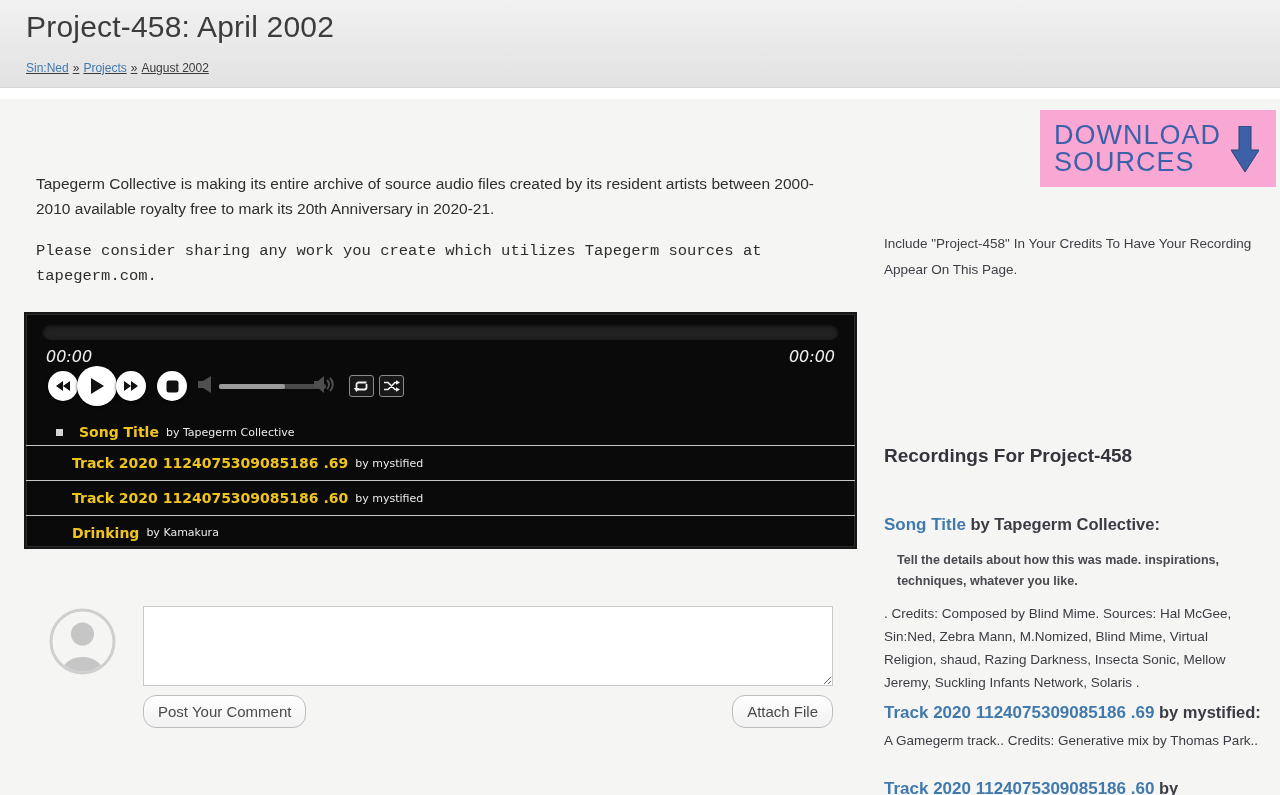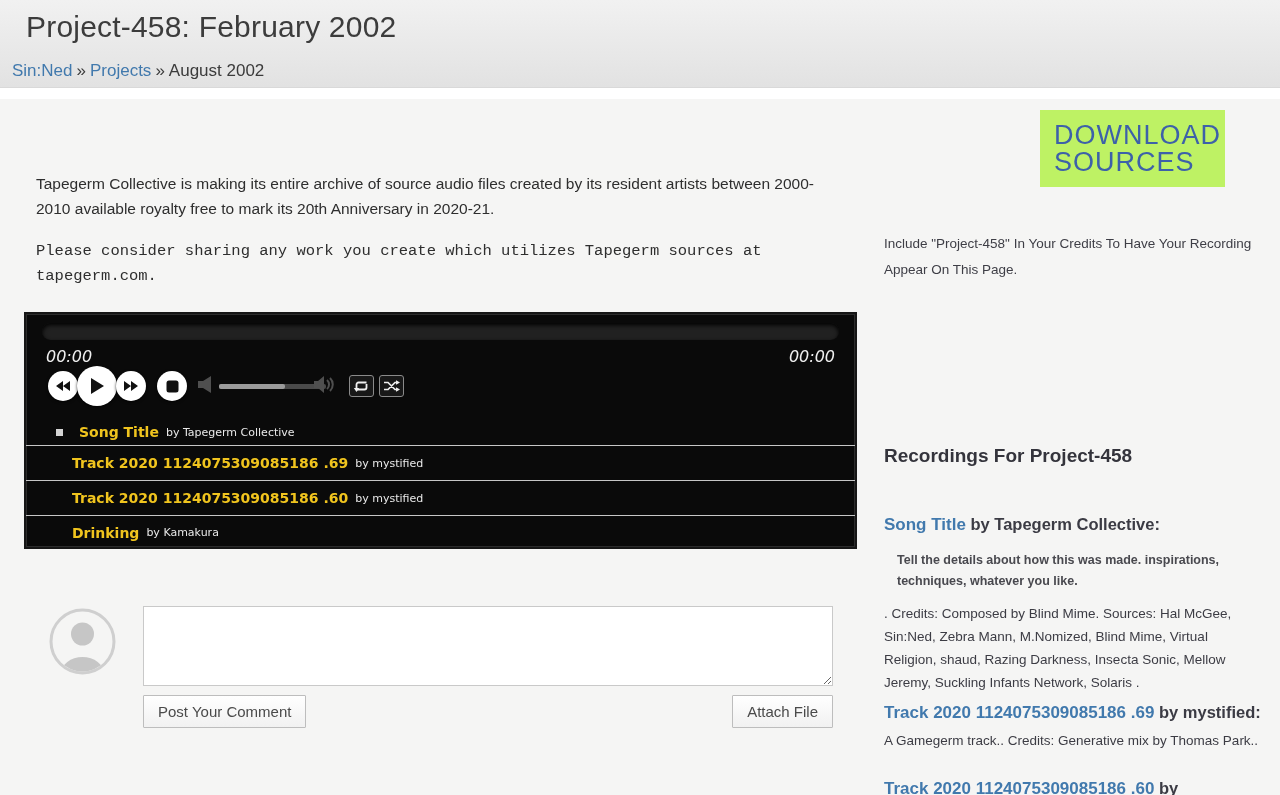--- a/index.html
+++ b/index.html
@@ -5,21 +5,21 @@
   * { margin:0; padding:0; box-sizing:border-box; }
   html,body { width:1280px; height:795px; overflow:hidden; background:#fff;
     font-family:"Liberation Sans", sans-serif; }
   #page { position:relative; width:1280px; height:795px; }
 
   
   #header { position:absolute; left:0; top:0; width:1280px; height:88px;
     background:linear-gradient(#f1f1f1,#e2e2e2); border-bottom:1px solid #d9d9d9; }
   #page-title { position:absolute; left:26px; top:10px; font-size:30px; font-weight:400;
     color:#3c3c3c; letter-spacing:0.2px; }
-  #crumbs { position:absolute; left:12px; top:61px; font-size:17px; color:#3b3b3b; }
+  #crumbs { position:absolute; left:26px; top:61px; font-size:12px; color:#3b3b3b;text-decoration:underline; }
   #crumbs a { color:#4179ad; text-decoration:none; cursor:pointer; }
   .crumb-sep { color:#3b3b3b; padding:0 4px; }
 
   
   #main { position:absolute; left:0; top:99px; width:1280px; height:696px; background:#f5f5f4; }
   .intro-p { position:absolute; left:36px; width:800px; font-size:15.5px; line-height:25px;
     color:#2e2e2e; }
   #intro-p1 { top:72px; }
   #intro-p2 { top:140px;font-family:Liberation Mono, monospace; }
 
@@ -63,27 +63,27 @@
   .track-title { color:#f0c41e; font-size:14px; font-weight:bold; margin-right:7px; }
   .track-by { color:#e9e9e9; font-size:11px;text-align:center; }
 
   
   #avatar { position:absolute; left:49px; top:509px; width:67px; height:67px; }
   #comment-textarea { position:absolute; left:143px; top:507px; width:690px; height:80px;
     border:1px solid #c9c9c9; background:#fff; resize:both; font-size:14px; padding:6px;
     font-family:"Liberation Sans", sans-serif; outline:none; }
   .comment-btn { position:absolute; top:596px; height:33px; padding:0 14px; font-size:15px;
     color:#4a4a4a; background:linear-gradient(#ffffff,#f1f1f1); border:1px solid #bdbdbd;
-    border-radius:1px; cursor:pointer; font-family:"Liberation Sans", sans-serif; }
+    border-radius:13px; cursor:pointer; font-family:"Liberation Sans", sans-serif; }
   #post-btn { left:143px; }
   #attach-btn { right:447px; }
 
   
-  #dl-banner { position:absolute; left:1040px; top:11px; width:185px; height:77px;
-    background:#bef264; cursor:pointer; display:flex; align-items:center;
+  #dl-banner { position:absolute; left:1040px; top:11px; width:236px; height:77px;
+    background:#f9a8d4; cursor:pointer; display:flex; align-items:center;
     padding:0 10px 0 14px; }
   #dl-text { color:#3d61a9; font-size:27px; line-height:27px; letter-spacing:1px;
     font-weight:400; }
   #dl-arrow { margin-left:10px; }
 
   .side-note { position:absolute; left:884px; width:374px; font-size:13.5px;
     line-height:26px; color:#3e3e46; }
   #include-note { top:132px; }
   #mother-note { top:239px; width:380px; }
   #mother-note a { color:#4179ad; text-decoration:none; cursor:pointer; }
@@ -104,21 +104,21 @@
   #entry2 { top:600px; line-height:26px; }
   #entry3 { top:676px; line-height:26px; }
   .entry-credits-inline { font-size:13.5px; font-weight:400; color:#3c3c44;margin-top:16px; }
 </style>
 </head>
 <body>
 
 <div id="page">
 
   <div id="header">
-    <h1 id="page-title">Project-458: February 2002</h1>
+    <h1 id="page-title">Project-458: April 2002</h1>
     <div id="crumbs">
       <a>Sin:Ned</a><span class="crumb-sep">»</span><a>Projects</a><span class="crumb-sep">»</span><span>August 2002</span>
     </div>
   </div>
 
   <div id="main">
 
     <p class="intro-p" id="intro-p1">Tapegerm Collective is making its entire archive of source audio files created by its resident artists between 2000-2010 available royalty free to mark its 20th Anniversary in 2020-21.</p>
     <p class="intro-p" id="intro-p2">Please consider sharing any work you create which utilizes Tapegerm sources at tapegerm.com.</p>
 

